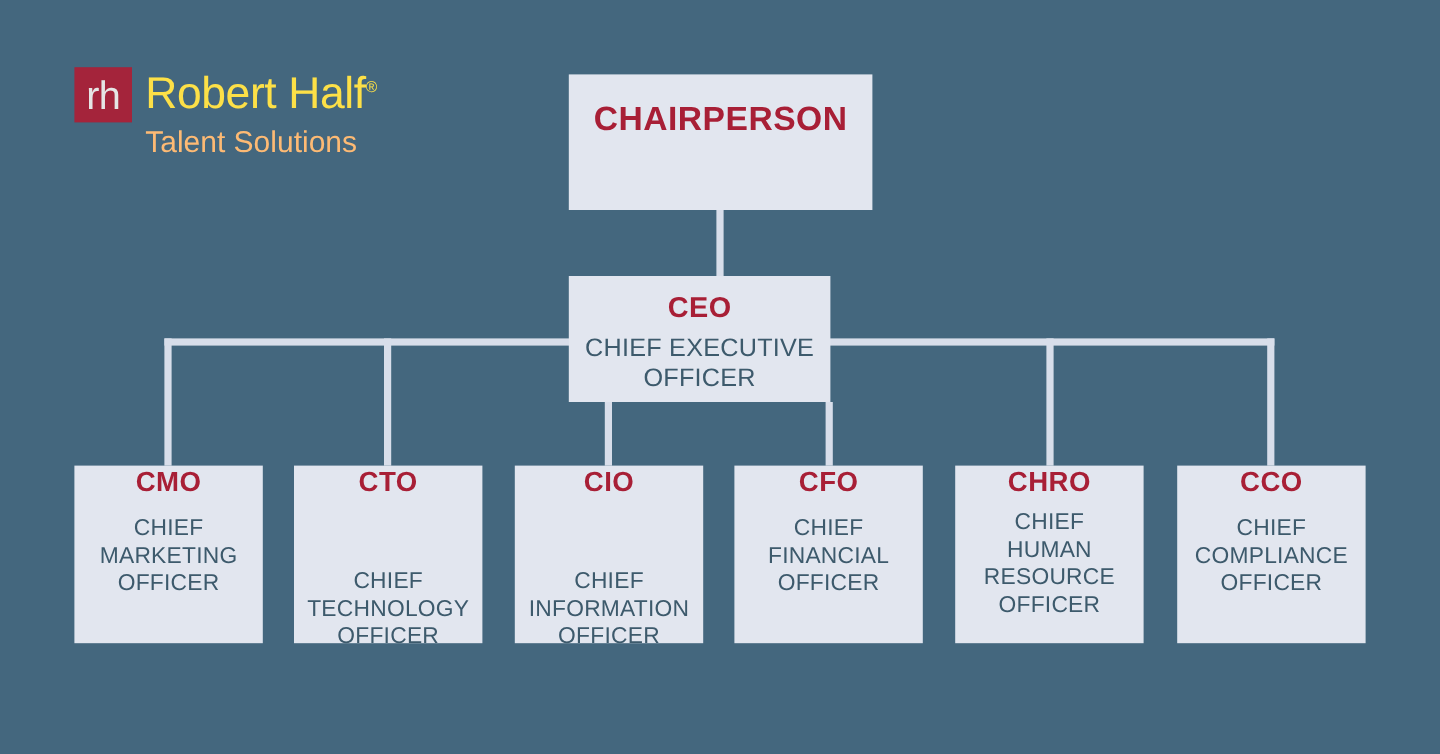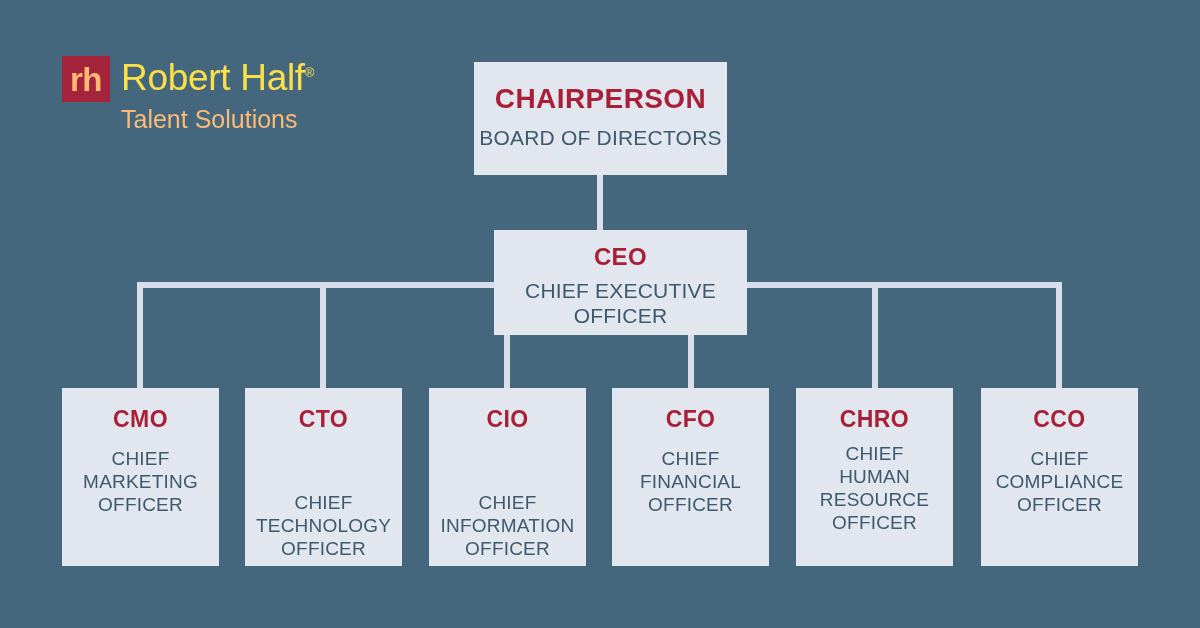--- a/index.html
+++ b/index.html
@@ -23,23 +23,23 @@
 
   .logo-row { display:flex; align-items:flex-start; }
 
   .logo-mark {
     width:48px; height:46px;
     background:#A4243B;
     display:flex; align-items:center; justify-content:center;
     margin-right:11px;
   }
   .logo-mark span {
-    color:#fdba74;
+    color:#e5e5e5;
     font-size:33px;
-    font-weight:bold;
+    font-weight:normal;
     letter-spacing:-0.5px;
     line-height:1;
     font-family:"Liberation Sans", sans-serif;
   }
   .logo-word {
     color:#fde047;
     font-size:37px;
     line-height:44px;
     letter-spacing:-0.3px;
     font-family:"Liberation Sans", sans-serif;
@@ -83,26 +83,26 @@
     font-family:"Liberation Sans", sans-serif;
     letter-spacing:0.2px;
   }
 
   
   #node-chair { left:474px; top:62px; width:253px; height:113px; padding-top:23px; }
   #node-chair .title    { font-size:28px; line-height:28px; }
   #node-chair .subtitle { font-size:21px; line-height:26px; margin-top:12px; }
 
   
-  #node-ceo { left:494px; top:230px; width:253px; height:105px; padding-top:13px; }
+  #node-ceo { left:474px; top:230px; width:218px; height:105px; padding-top:13px; }
   #node-ceo .title    { font-size:24px; line-height:28px; }
   #node-ceo .subtitle { font-size:21px; line-height:25px; margin-top:7px; }
 
   
-  .leaf { top:388px; width:157px; height:178px; padding-top:18px; }
+  .leaf { top:388px; width:157px; height:148px; }
   .leaf .title    { font-size:23px; line-height:27px; }
   .leaf .subtitle { font-size:19px; line-height:23px; margin-top:14px; }
 
   #node-cmo  { left:62px; }
   #node-cto  { left:245px;gap:44px; }
   #node-cio  { left:429px;gap:44px; }
   #node-cfo  { left:612px; }
   #node-chro { left:796px; }
   #node-cco  { left:981px; }
 
@@ -136,21 +136,20 @@
   <div class="conn" style="left:504px; top:335px; width:6px; height:53px;"></div>
 
   <div class="conn" style="left:688px; top:335px; width:6px; height:53px;"></div>
 
   <div class="conn" style="left:872px; top:282px; width:6px; height:106px;"></div>
 
   <div class="conn" style="left:1056px; top:282px; width:6px; height:106px;"></div>
 
   <div class="node" id="node-chair">
     <div class="title">CHAIRPERSON</div>
-    <div class="subtitle">BOARD OF DIRECTORS</div>
   </div>
 
   <div class="node" id="node-ceo">
     <div class="title">CEO</div>
     <div class="subtitle">
       <div>CHIEF EXECUTIVE</div>
       <div>OFFICER</div>
     </div>
   </div>
 

